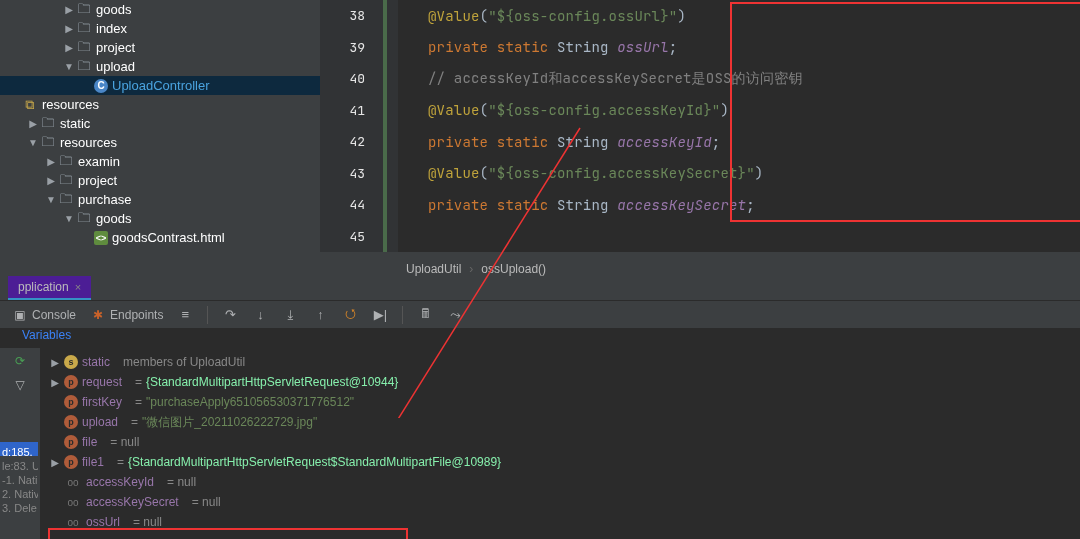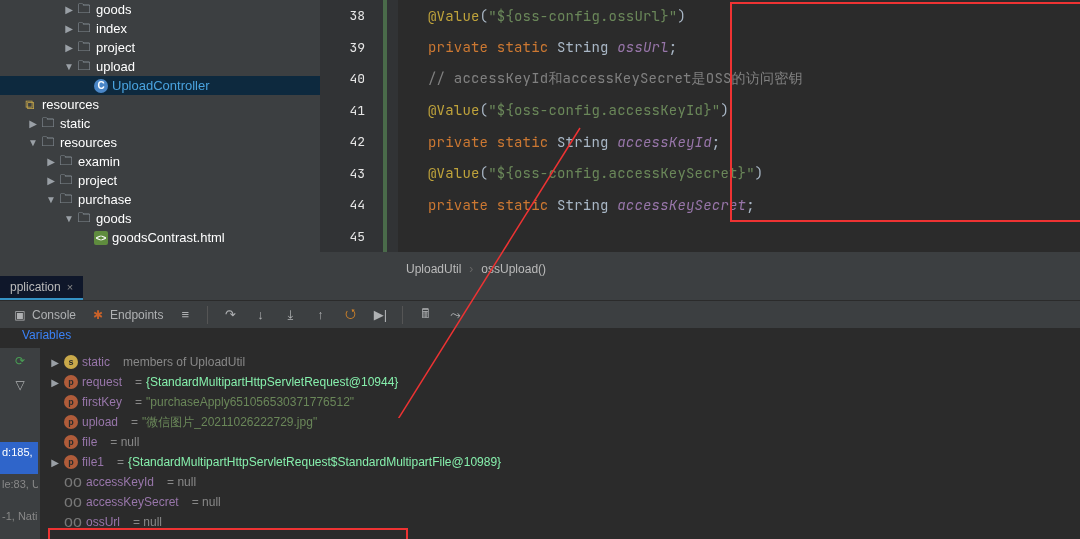--- a/index.html
+++ b/index.html
@@ -33,46 +33,46 @@
   .str { color: #6a8759; }
   .cmt { color: #808080; }
   .punc { color: #a9b7c6; }
   .highlight-box { position: absolute; border: 2px solid #e33; pointer-events: none; }
   .hl1 { left: 410px; top: 2px; width: 470px; height: 220px; }
   .breadcrumb { height: 24px; background: #3c3f41; display: flex; align-items: flex-end; padding-left: 86px; font-size: 12px; color: #bbb; gap: 8px; }
   .breadcrumb .sep { color: #666; }
   .bottom { flex: 1; display: flex; flex-direction: column; background: #2b2b2b; position: relative; }
   .tabbar { height: 24px; background: #3c3f41; display: flex; align-items: center; }
   .tab { padding: 0 10px; height: 100%; display: flex; align-items: center; gap: 6px; color: #bbb; font-size: 12px; }
-  .tab.active { background: #0f172a; border-bottom: 2px solid #3592c4; }
+  .tab.active { background: #4c1d95; border-bottom: 2px solid #3592c4; margin-left: 8px; }
   .tab .x { color: #888; font-size: 11px; }
   .toolbar { height: 28px; background: #3c3f41; display: flex; align-items: center; padding-left: 12px; gap: 14px; border-top: 1px solid #2b2b2b; }
   .toolbar .tb-item { color: #afb1b3; font-size: 12px; display: flex; align-items: center; gap: 4px; }
   .toolbar .tb-icon { width: 16px; height: 16px; display: inline-flex; align-items: center; justify-content: center; color: #afb1b3; }
   .toolbar .sep { width: 1px; height: 18px; background: #555; }
   .tb-accent { color: #3592c4; }
   .tb-green { color: #499c54; }
   .vars-head { height: 20px; background: #2b2b2b; padding-left: 22px; color: #3b82f6; font-size: 12px; display: flex; align-items: flex-start; }
   .dbg-body { flex: 1; display: flex; position: relative; }
   .dbg-left { width: 40px; background: #3c3f41; display: flex; flex-direction: column; align-items: center; padding-top: 4px; gap: 6px; }
   .dbg-left .li { width: 22px; height: 18px; display: flex; align-items: center; justify-content: center; color: #afb1b3; font-size: 12px; }
   .vars { flex: 1; display: flex; flex-direction: column; padding-top: 4px; }
   .var-row { display: flex; align-items: center; height: 20px; padding-left: 10px; gap: 4px; font-size: 12px; }
   .var-row .caret { width: 10px; color: #9aa0a6; font-size: 10px; display: inline-flex; justify-content: center; }
   .badge { width: 14px; height: 14px; border-radius: 50%; display: inline-flex; align-items: center; justify-content: center; font-size: 9px; font-weight: bold; color: #2b2b2b; }
   .badge.s { background: #c9a94a; }
   .badge.p { background: #b05c3a; color: #2b2b2b; }
-  .badge.oo { background: none; color: #777; font-weight: normal; font-size: 16px; width: 18px; }
+  .badge.oo { background: none; color: #777; font-weight: normal; font-size: 10px; width: 18px; }
   .var-name { color: #9876aa; }
   .var-eq { color: #888; padding-left: 9px; }
   .var-val { color: #86efac; }
   .var-val.str { color: #6a8759; }
   .hl2 { left: 48px; top: 180px; width: 360px; height: 64px; }
   .dbg-stack-overlay { position: absolute; left: 0; top: 94px; width: 38px; display: flex; flex-direction: column; color: #888; font-size: 11px; line-height: 20px; background: #3c3f41; }
-  .dbg-stack-overlay .srow { height: 32px; padding-left: 2px; white-space: nowrap; overflow: hidden; }
+  .dbg-stack-overlay .srow { height: 14px; padding-left: 2px; white-space: nowrap; overflow: hidden; }
   .dbg-stack-overlay .srow.active { background: #2f65ca; color: #fff; }
   svg.line-arrow { position: absolute; pointer-events: none; }
 </style>
 </head>
 <body>
 
 <div class="root">
   <div class="top">
     <div class="sidebar">
       <div class="tree" id="tree">

